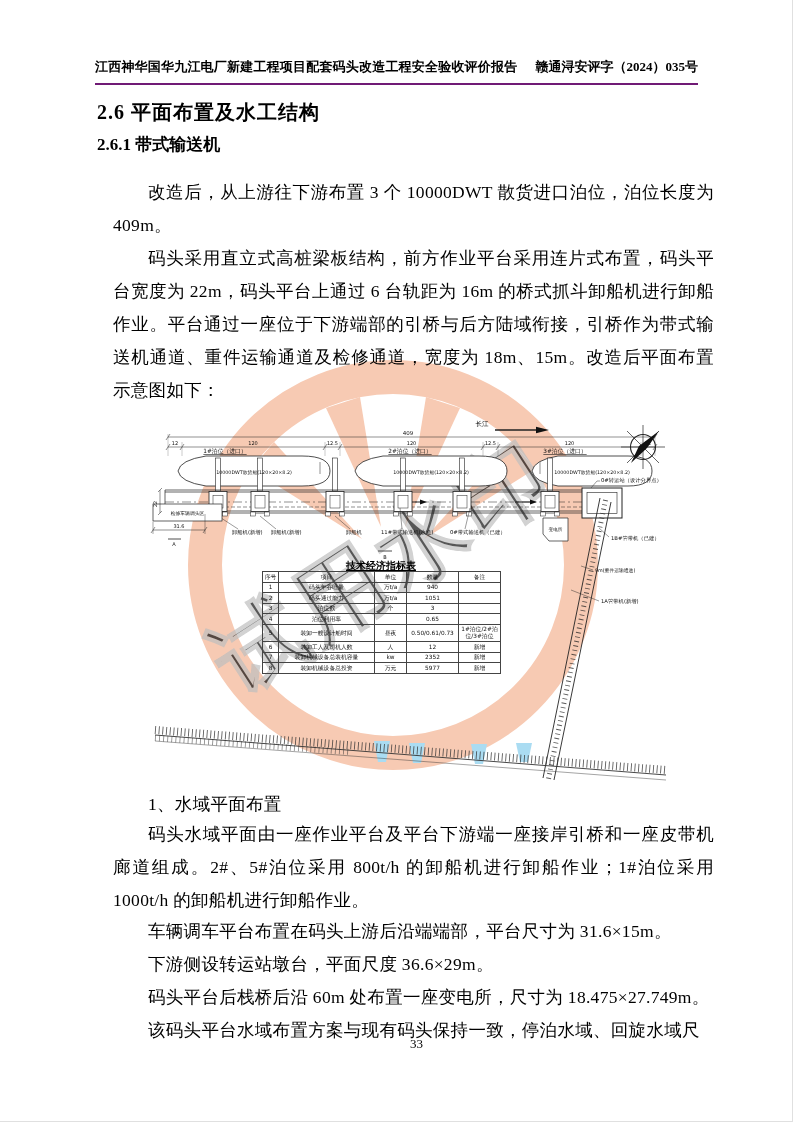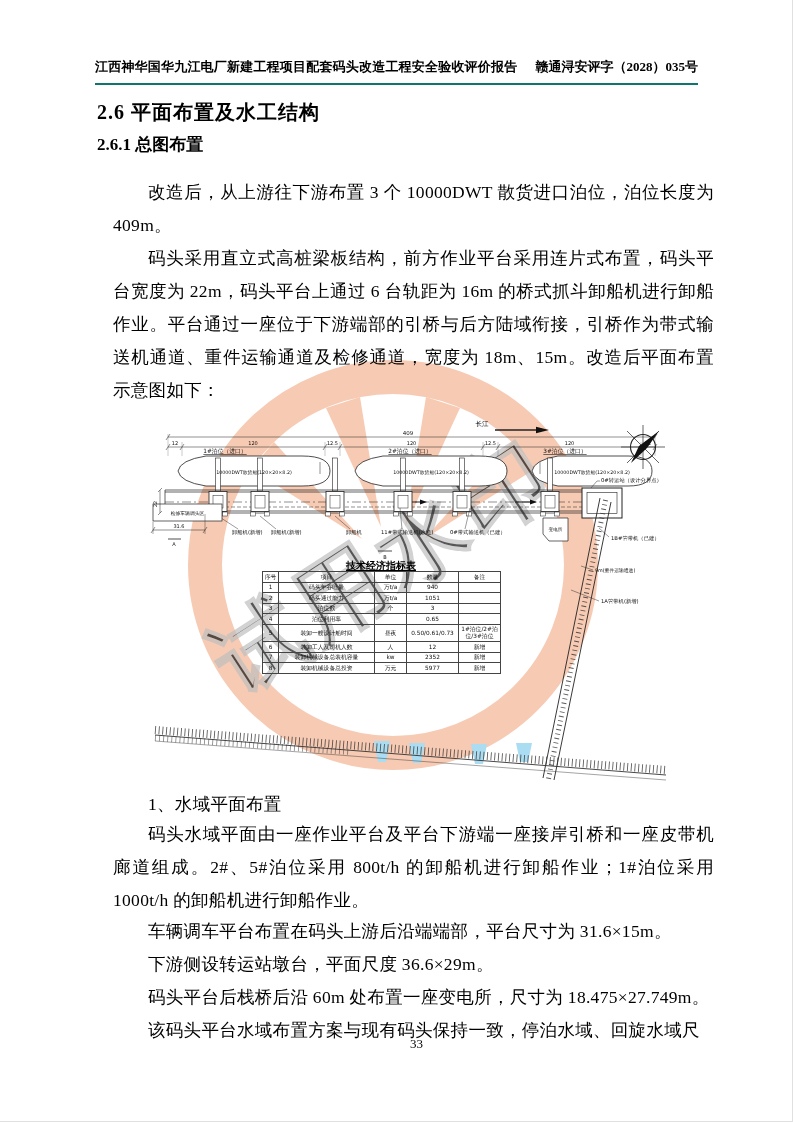--- a/index.html
+++ b/index.html
@@ -2,21 +2,21 @@
 <html><head>
 <meta charset="utf-8">
 <style>
   html,body{margin:0;padding:0;background:#ffffff;}
   .page{position:relative;width:793px;height:1122px;background:#fff;overflow:hidden;
         font-family:"Liberation Serif","DejaVu Serif",serif;color:#000;
         border-right:1px solid #e0e0e0;border-bottom:1px solid #e0e0e0;box-sizing:border-box;}
   .wm{position:absolute;left:0;top:0;width:793px;height:1122px;z-index:0;pointer-events:none;}
   .content{position:absolute;left:0;top:0;width:793px;height:1122px;z-index:1;}
   .hdr{position:absolute;left:95px;top:58px;width:603px;display:flex;justify-content:space-between;
-       align-items:flex-end;border-bottom:2px solid #0f766e;padding-bottom:7px;font-weight:bold;font-size:13px;}
+       align-items:flex-end;border-bottom:2px solid #701a75;padding-bottom:7px;font-weight:bold;font-size:13px;}
   .hdr .t{letter-spacing:.2px;}
   .h1{position:absolute;left:97px;top:99px;font-size:20px;font-weight:bold;letter-spacing:1px;}
   .h2{position:absolute;left:97px;top:133px;font-size:17px;font-weight:bold;}
   .para{position:absolute;left:97px;width:601px;font-size:17.5px;line-height:33px;
         text-align:justify;text-indent:2em;margin:16px;letter-spacing:.3px;}
   .p1{top:160px;} .p2{top:226px;} .item{top:772px;text-align:left;} .p3{top:802px;}
   .p4{top:899px;} .p5{top:932px;} .p6{top:965px;} .p7{top:998px;}
   .pageno{position:absolute;left:0;top:1036px;width:793px;text-align:center;font-size:13px;padding-left:20px;}
   .figure{position:absolute;left:150px;top:394px;width:522px;height:382px;margin-top:24px;}
   .figure svg{position:absolute;left:0;top:0;}
@@ -46,25 +46,25 @@
       <polygon points="471,744 487,744 483,764 475,764" fill="#aadcf2"></polygon>
       <polygon points="516,743 532,743 528,762 520,762" fill="#aadcf2"></polygon>
     </g>
     <text x="400" y="592" transform="rotate(-33 400 592)" text-anchor="middle" font-size="90" font-weight="bold" letter-spacing="6" fill="rgba(200,200,200,0.18)" stroke="#bfbfbf" stroke-width="1.5" opacity="0.7">试用水印</text>
   </svg>
 
   <div class="content">
 
     <div class="hdr">
       <span class="t">江西神华国华九江电厂新建工程项目配套码头改造工程安全验收评价报告</span>
-      <span class="n">赣通浔安评字（2028）035号</span>
+      <span class="n">赣通浔安评字（2024）035号</span>
     </div>
 
     <div class="h1">2.6 平面布置及水工结构</div>
-    <div class="h2">2.6.1 总图布置</div>
+    <div class="h2">2.6.1 带式输送机</div>
 
     <p class="para p1">改造后，从上游往下游布置 3 个 10000DWT 散货进口泊位，泊位长度为 409m。</p>
     <p class="para p2">码头采用直立式高桩梁板结构，前方作业平台采用连片式布置，码头平台宽度为 22m，码头平台上通过 6 台轨距为 16m 的桥式抓斗卸船机进行卸船作业。平台通过一座位于下游端部的引桥与后方陆域衔接，引桥作为带式输送机通道、重件运输通道及检修通道，宽度为 18m、15m。改造后平面布置示意图如下：</p>
 
     <div class="figure">
       <svg width="522" height="382" viewBox="0 0 522 382">
         <g stroke="#222" stroke-width="0.7" fill="none">
 
           <g>
             <line x1="345" y1="12" x2="386" y2="12" stroke-width="1.4"></line>

